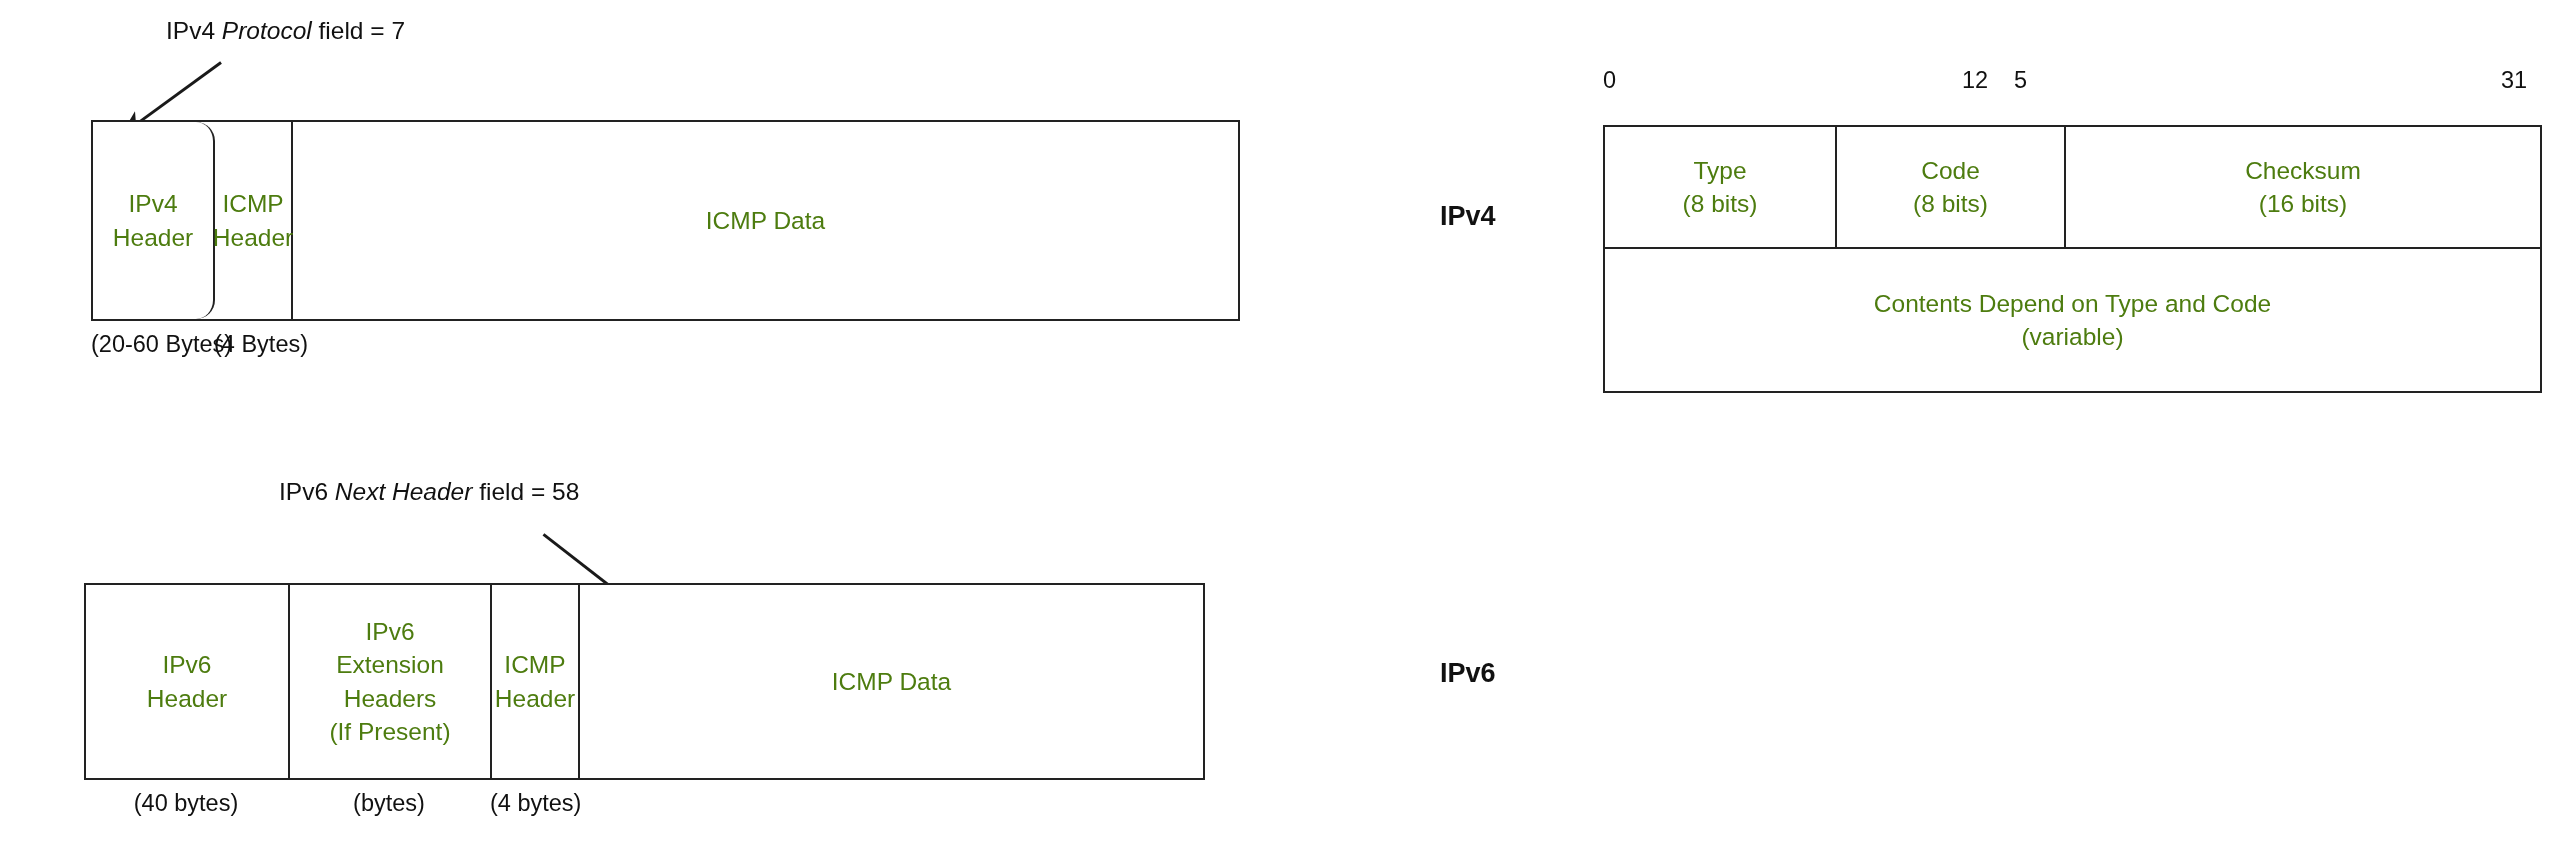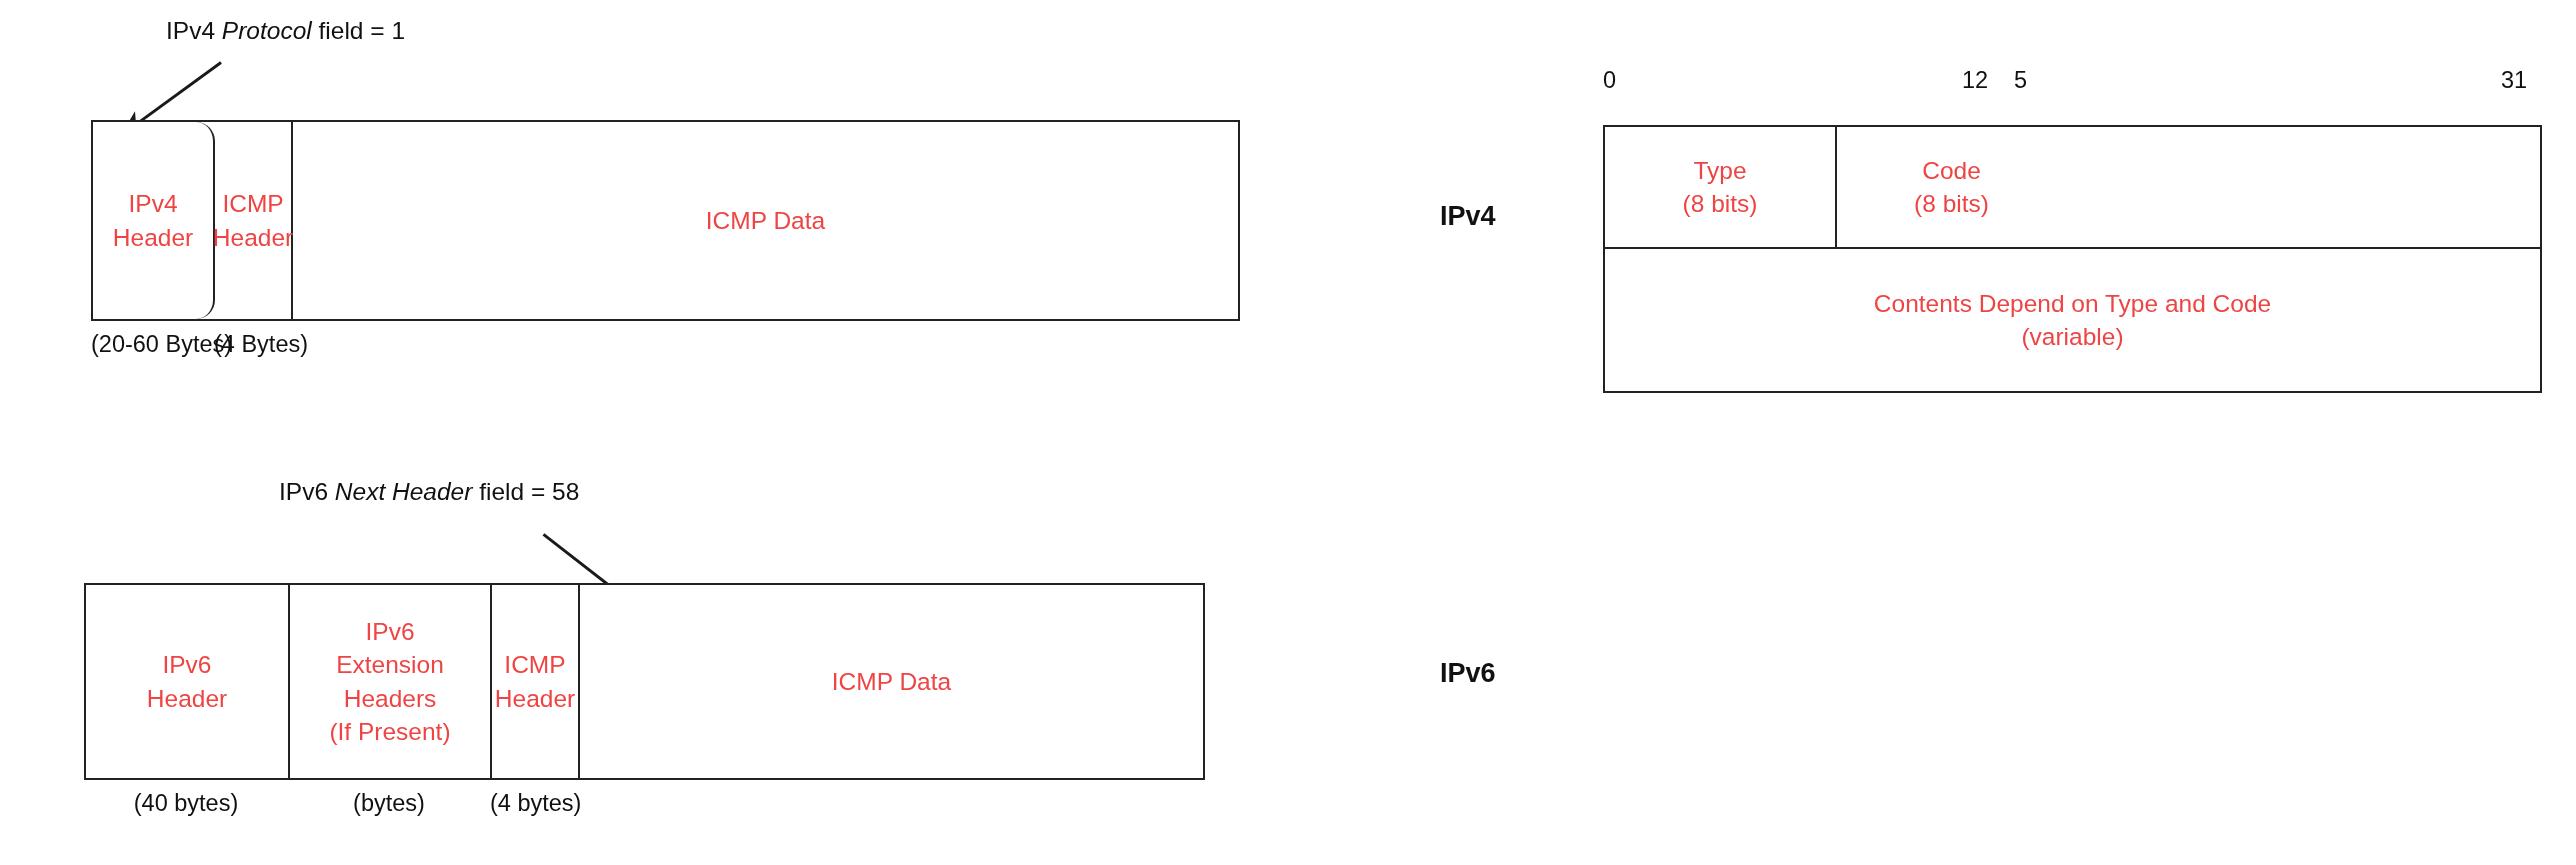--- a/index.html
+++ b/index.html
@@ -40,21 +40,21 @@
   }
   .cell {
     box-sizing: border-box;
     border-right: 2.7px solid #222;
     display: flex;
     align-items: center;
     justify-content: center;
     text-align: center;
     font-size: 24.5px;
     line-height: 1.35;
-    color: #ef4444;
+    color: #4d7c0f;
     background: #fff;
   }
   .cell:last-child { border-right: none; }
   .cell span { display: block; }
 
   
   .sizelabel {
     position: absolute;
     font-size: 23.5px;
     color: #111;
@@ -81,21 +81,21 @@
 
   
   .arrow-svg { position: absolute; overflow: visible; }
 </style>
 </head>
 <body>
 
 <div id="canvas">
 
   <div class="caption abs" style="left:166px; top:16.3px;">
-    <span>IPv4 </span><i>Protocol</i><span> field = 1</span>
+    <span>IPv4 </span><i>Protocol</i><span> field = 7</span>
   </div>
 
   <svg class="arrow-svg" style="left:0px; top:0px; width:2576px; height:866px;" viewBox="0 0 2844 956" width="2576" height="866">
     <defs>
       <marker id="ah1" markerWidth="9" markerHeight="9" refX="7.5" refY="4.5" orient="auto">
         <path d="M0,0.6 L9,4.5 L0,8.4 L2.4,4.5 Z" fill="#1a1a1a"></path>
       </marker>
     </defs>
     <line x1="244" y1="69" x2="137" y2="147" stroke="#1a1a1a" stroke-width="3.2" marker-end="url(#ah1)"></line>
   </svg>
@@ -175,20 +175,26 @@
         <span>Type</span>
         <span>(8 bits)</span>
       </div>
     </div>
     <div class="cell" style="width:229px;">
       <div>
         <span>Code</span>
         <span>(8 bits)</span>
       </div>
     </div>
+    <div class="cell" style="flex:1;">
+      <div>
+        <span>Checksum</span>
+        <span>(16 bits)</span>
+      </div>
+    </div>
   </div>
 
   <div class="strip" style="left:1603px; top:248px; width:939px; height:145px; border-top-width:1.8px;">
     <div class="cell" style="flex:1;">
       <div>
         <span>Contents Depend on Type and Code</span>
         <span>(variable)</span>
       </div>
     </div>
   </div>

